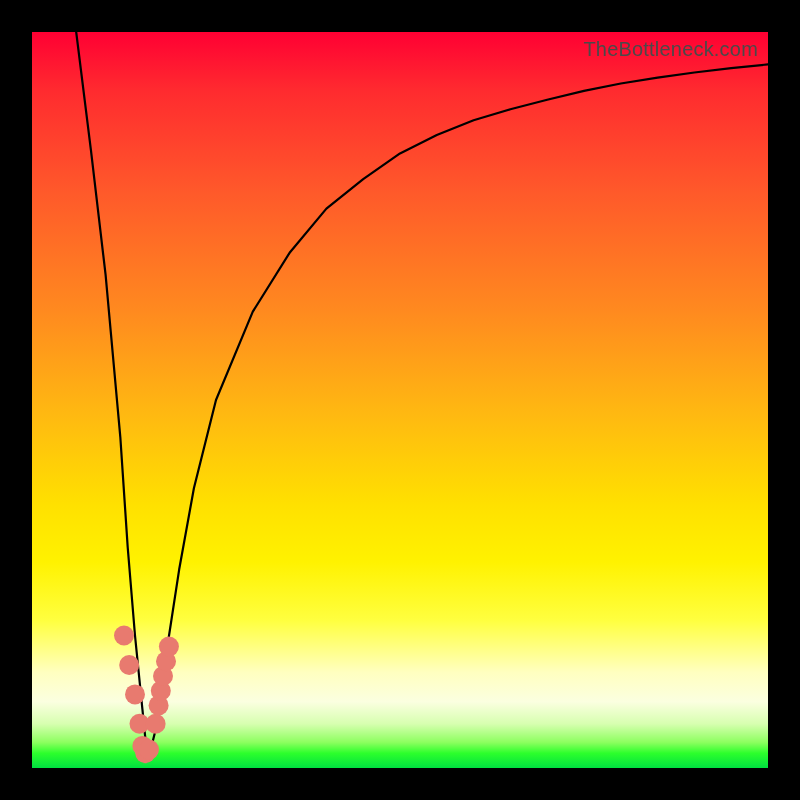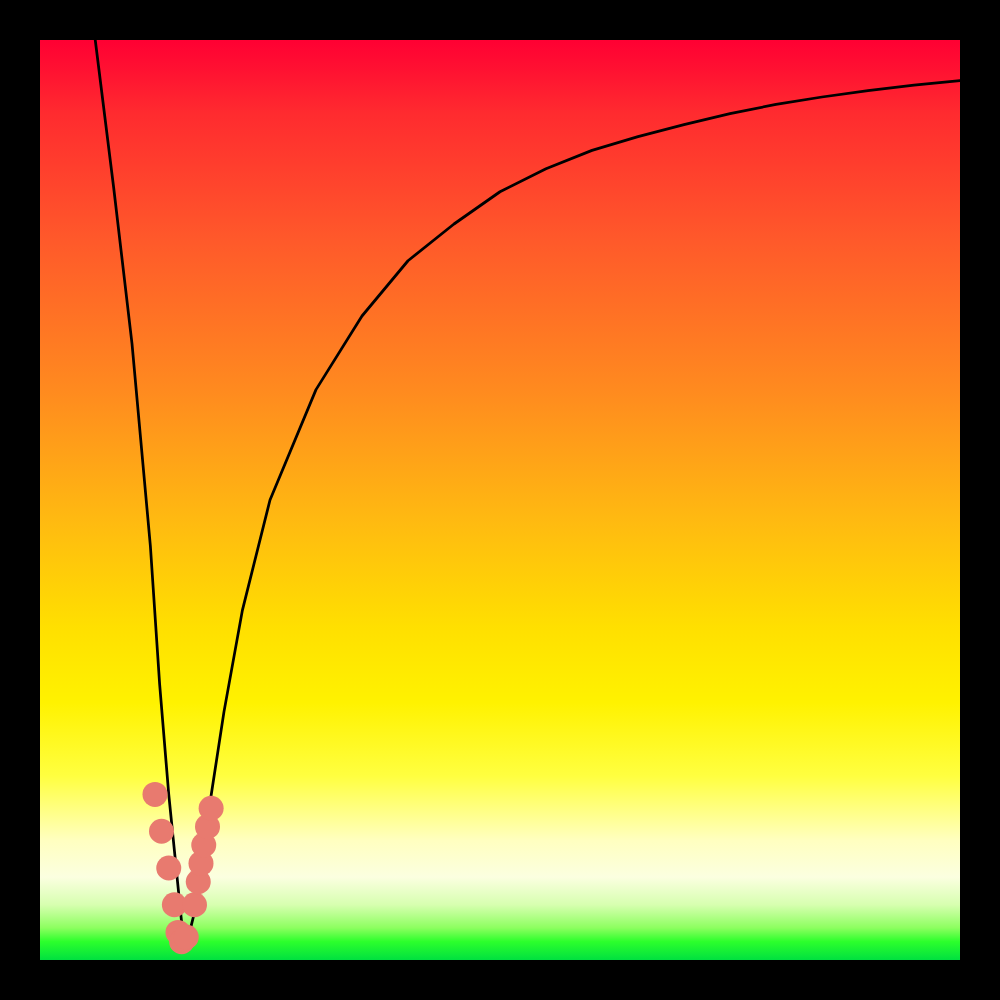--- a/index.html
+++ b/index.html
@@ -82,14 +82,15 @@
           <circle cx="117.0" cy="717.6" r="10" fill="#e87a6f"></circle>
           <circle cx="123.6" cy="691.8" r="10" fill="#e87a6f"></circle>
           <circle cx="126.6" cy="673.4" r="10" fill="#e87a6f"></circle>
           <circle cx="128.8" cy="658.7" r="10" fill="#e87a6f"></circle>
           <circle cx="131.0" cy="644.0" r="10" fill="#e87a6f"></circle>
           <circle cx="134.0" cy="629.3" r="10" fill="#e87a6f"></circle>
           <circle cx="136.9" cy="614.6" r="10" fill="#e87a6f"></circle>
         </g>
     </svg>
 
+    <div class="watermark">TheBottleneck.com</div>
   </div>
 </div>
 
 </body></html>

